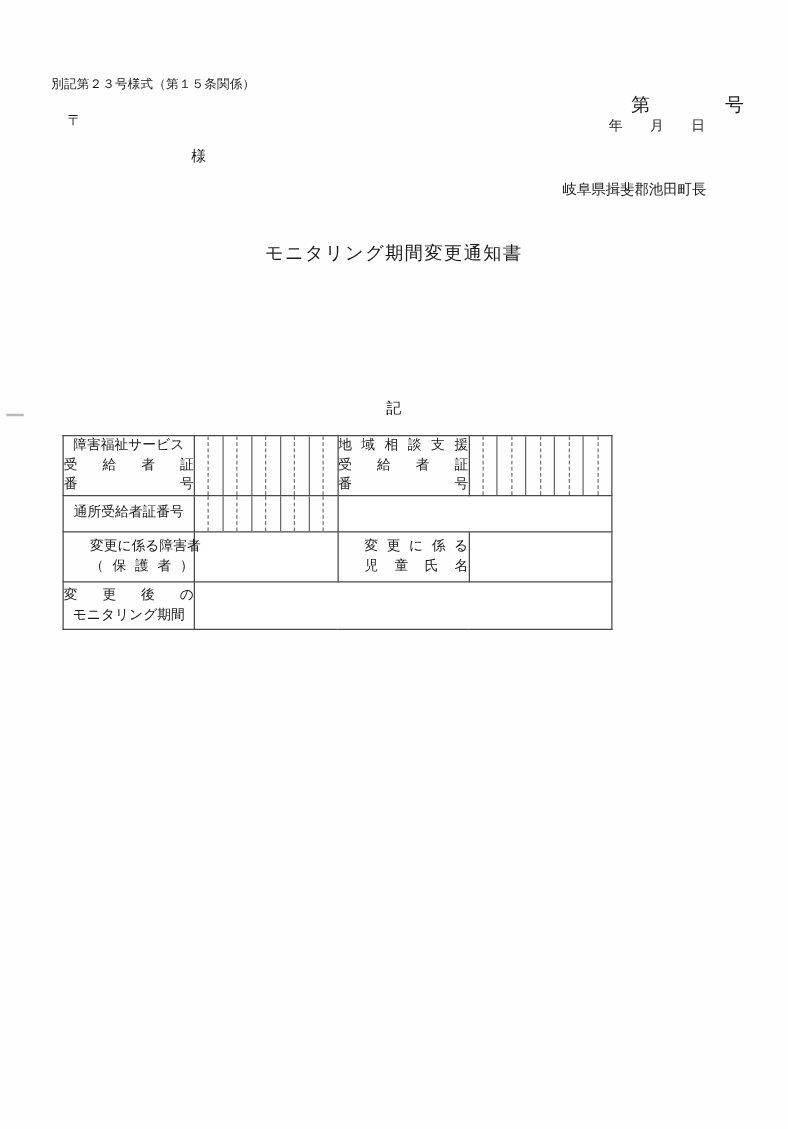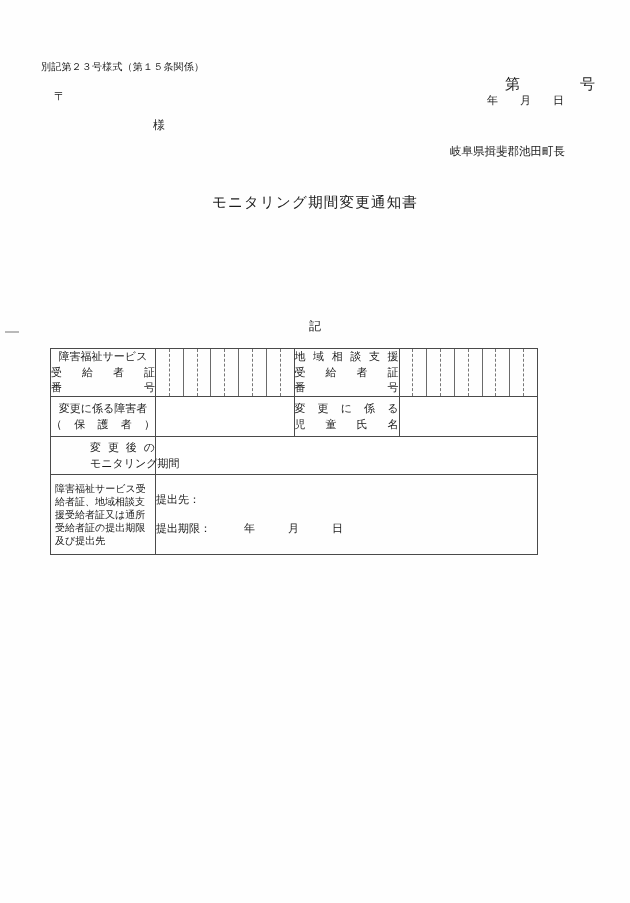--- a/index.html
+++ b/index.html
@@ -107,21 +107,21 @@
     width: 14px;
     height: 2px;
     background: #b9b9b9;
   }
 
   
   .form-table {
     position: absolute;
     left: 50px;
     top: 348px;
-    width: 488px;
+    width: 440px;
     border-collapse: collapse;
     table-layout: fixed;
   }
   .form-table td {
     border: 1px solid #4a4a4a;
     padding: 0;
     font-size: 11px;
     vertical-align: middle;
   }
   .label-cell {
@@ -169,24 +169,24 @@
     border-right: none;
   }
   .row-num td {
     height: 47px;
   }
   .row-num2 td {
     height: 28px;
   }
   .row-person td {
     height: 39px;
+    padding-left: 21px;
   }
   .row-period td {
     height: 37px;
-    padding-left: 39px;
   }
   .row-submit td {
     height: 73px;
   }
   .blank-cell {
     background: #fff;
   }
   .submit-body {
     padding: 7px 9px;
     line-height: 1.45;
@@ -256,20 +256,38 @@
             <span class="bx"></span>
             <span class="bx"></span>
             <span class="bx"></span>
             <span class="bx"></span>
             <span class="bx"></span>
             <span class="bx"></span>
           </div>
         </td>
       </tr>
 
+      <tr class="row-num2">
+        <td class="label-cell">通所受給者証番号</td>
+        <td class="boxes-cell">
+          <div class="boxes">
+            <span class="bx"></span>
+            <span class="bx"></span>
+            <span class="bx"></span>
+            <span class="bx"></span>
+            <span class="bx"></span>
+            <span class="bx"></span>
+            <span class="bx"></span>
+            <span class="bx"></span>
+            <span class="bx"></span>
+            <span class="bx"></span>
+          </div>
+        </td>
+        <td class="blank-cell" colspan="2"></td>
+      </tr>
 
       <tr class="row-person">
         <td class="label-cell">
           <span class="lbl-line">変更に係る障害者</span>
           <span class="spread">（保護者）</span>
         </td>
         <td class="blank-cell"></td>
         <td class="label-cell">
           <span class="spread">変更に係る</span>
           <span class="spread">児童氏名</span>
@@ -278,29 +296,16 @@
       </tr>
 
       <tr class="row-period">
         <td class="label-cell">
           <span class="spread">変更後の</span>
           <span class="lbl-line">モニタリング期間</span>
         </td>
         <td class="blank-cell" colspan="3"></td>
       </tr>
 
-      <tr class="row-submit">
-        <td class="label-cell small">
-          <span class="lbl-line">障害福祉サービス受</span>
-          <span class="lbl-line">給者証、地域相談支</span>
-          <span class="lbl-line">援受給者証又は通所</span>
-          <span class="lbl-line">受給者証の提出期限</span>
-          <span class="lbl-line">及び提出先</span>
-        </td>
-        <td class="submit-body" colspan="3">
-          <span class="submit-line">提出先：</span>
-          <span class="submit-line second">提出期限：　　　年　　　月　　　日</span>
-        </td>
-      </tr>
     </tbody>
   </table>
 
 </div>
 
 </body></html>

